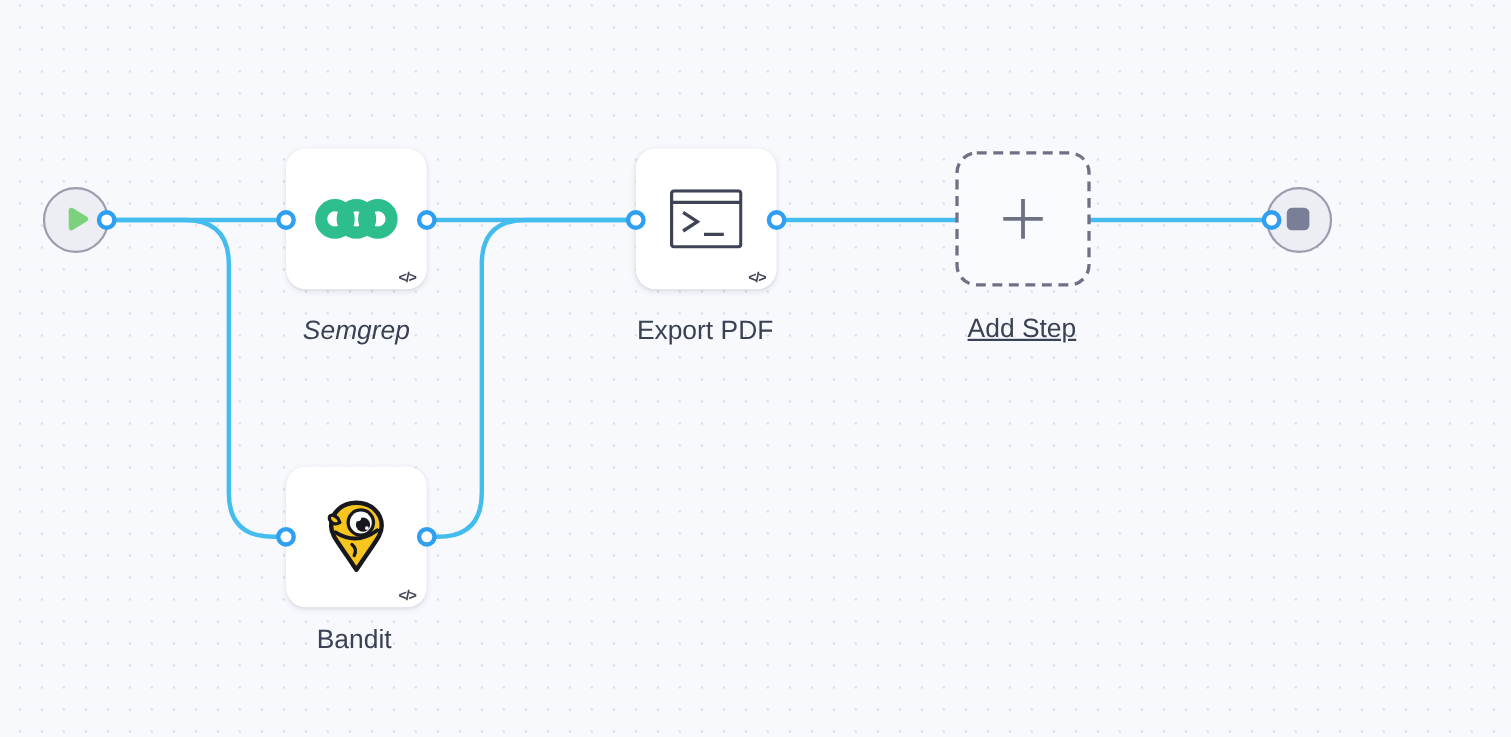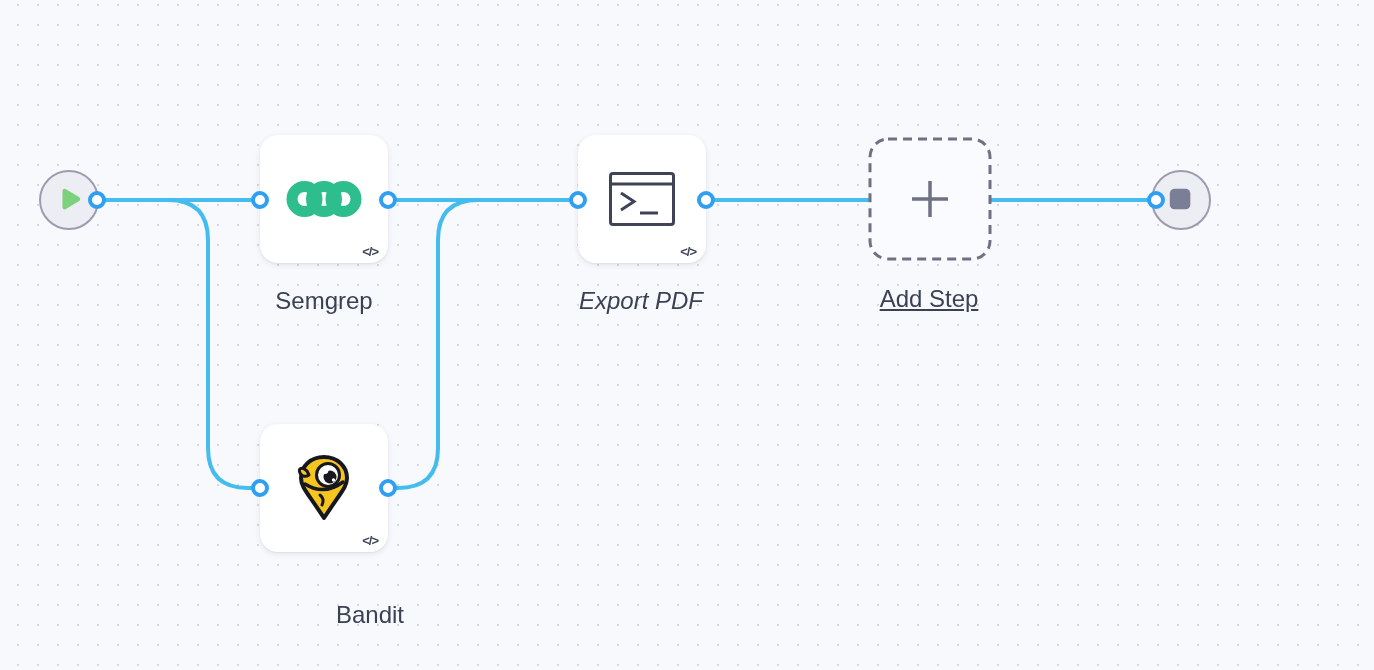--- a/index.html
+++ b/index.html
@@ -62,50 +62,50 @@
 <div class="node-card" style="left:260px;top:135px;">
   <svg width="78" height="38" viewBox="0 0 78 38">
     <g fill="none" stroke="#2ebe8e" stroke-width="11">
       <circle cx="19.5" cy="19" r="12.5"></circle>
       <circle cx="39" cy="19" r="12.5"></circle>
       <circle cx="58.5" cy="19" r="12.5"></circle>
     </g>
   </svg>
   <span class="code-badge">&lt;/&gt;</span>
 </div>
-<div class="node-label" style="left:324px;top:287px;">Semgrep</div>
+<div class="node-label" style="left:324px;top:287px;font-style:italic;">Semgrep</div>
 
 <div class="node-card" style="left:260px;top:424px;">
   <svg width="56" height="68" viewBox="0 0 56 68">
     <path d="M28 3 C41 3 51 12 51 24 C51 33 45 38 28 64 C11 38 5 33 5 24 C5 12 15 3 28 3 Z" fill="#f6c51e" stroke="#17171f" stroke-width="4" stroke-linejoin="round"></path>
     <path d="M11 17 C5 12 2 15 4 19 C6 23 10 23 13 21 Z" fill="#f6c51e" stroke="#17171f" stroke-width="3" stroke-linejoin="round"></path>
     <circle cx="32" cy="21" r="13" fill="#17171f"></circle>
     <circle cx="32" cy="21" r="10" fill="#fdfdf8"></circle>
     <circle cx="34" cy="23" r="6.5" fill="#17171f"></circle>
     <circle cx="29" cy="16.5" r="3.4" fill="#ffffff"></circle>
     <circle cx="37.5" cy="26" r="1.7" fill="#ffffff"></circle>
     <path d="M9 30 Q28 42 47 28" fill="none" stroke="#17171f" stroke-width="3.5" stroke-linecap="round"></path>
     <path d="M24 41 Q29 45 26 51" fill="none" stroke="#17171f" stroke-width="3" stroke-linecap="round"></path>
   </svg>
   <span class="code-badge">&lt;/&gt;</span>
 </div>
-<div class="node-label" style="left:322px;top:601px;margin-left:48px;">Bandit</div>
+<div class="node-label" style="left:322px;top:568px;">Bandit</div>
 
 <div class="node-card" style="left:578px;top:135px;">
   <svg width="66" height="54" viewBox="0 0 66 54">
     <g fill="none" stroke="#3e4456" stroke-width="3">
       <rect x="1.5" y="1.5" width="63" height="51" rx="2.5"></rect>
       <line x1="1.5" y1="12" x2="64.5" y2="12"></line>
       <path d="M12 21 L25 29.5 L12 38"></path>
       <line x1="31" y1="41" x2="49" y2="41"></line>
     </g>
   </svg>
   <span class="code-badge">&lt;/&gt;</span>
 </div>
-<div class="node-label" style="left:641px;top:287px;font-style:italic;">Export PDF</div>
+<div class="node-label" style="left:641px;top:287px;">Export PDF</div>
 
 <div class="add-step">
   <svg width="124" height="124" viewBox="0 0 124 124">
     <rect x="2" y="2" width="120" height="120" rx="18" fill="#fafbfe" stroke="#6d7183" stroke-width="3" stroke-dasharray="9 6"></rect>
     <g stroke="#6d7183" stroke-width="3.5">
       <line x1="62" y1="44" x2="62" y2="80"></line>
       <line x1="44" y1="62" x2="80" y2="62"></line>
     </g>
   </svg>
 </div>

